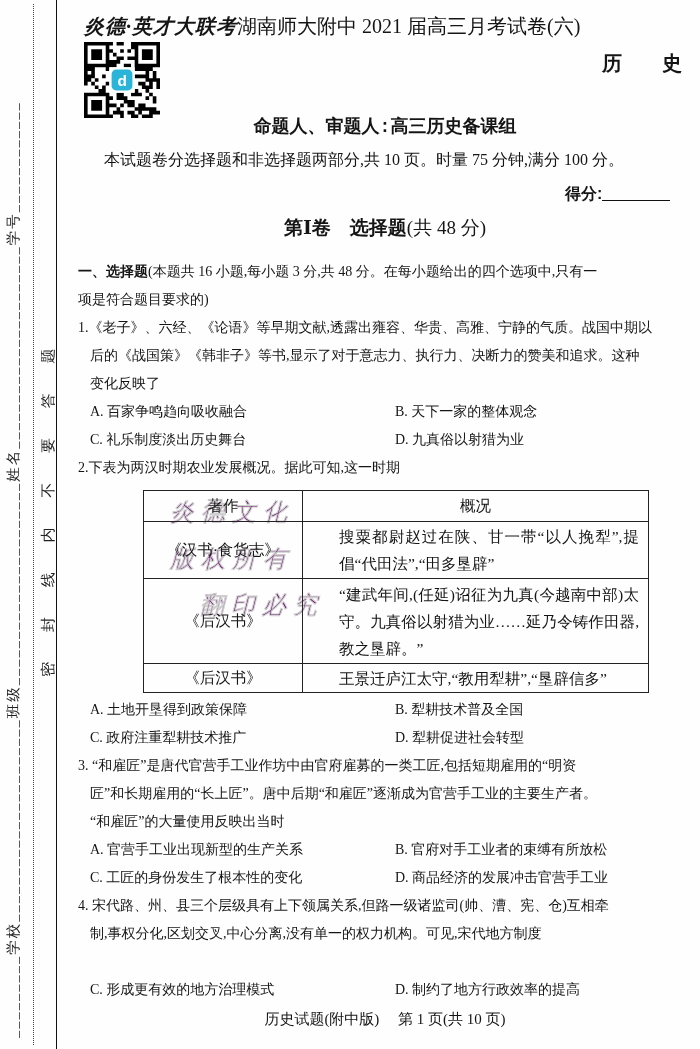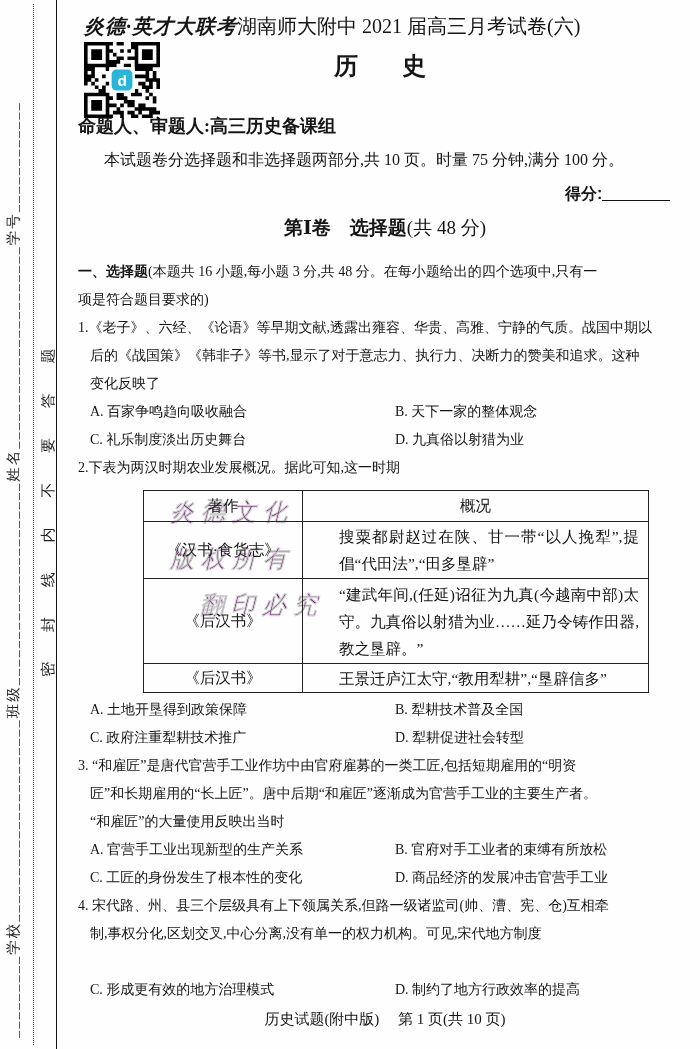--- a/index.html
+++ b/index.html
@@ -12,24 +12,24 @@
   .dotted-rule{position:absolute;left:33px;top:4px;height:1041px;width:0;border-left:1px dotted #444;}
   .seal-text{position:absolute;left:39px;top:732px;width:452px;transform:rotate(-90deg);
              transform-origin:0 0;font-size:15px;letter-spacing:13px;text-align:center;white-space:nowrap;color:#222;}
   .solid-rule{position:absolute;left:56px;top:0;height:1049px;width:0;border-left:1.4px solid #111;}
 
   
   .hdr{position:absolute;top:13px;left:84px;width:612px;font-size:20px;white-space:nowrap;}
   .hdr .brush{font-weight:700;font-style:italic;letter-spacing:1px;}
   .hdr .rest{font-weight:500;}
   .qr{position:absolute;left:84px;top:42px;width:76px;height:76px;}
-  .subject{position:absolute;top:50px;left:78px;width:614px;text-align:center;font-size:24px;font-weight:700;
+  .subject{position:absolute;top:50px;left:78px;width:614px;text-align:right;font-size:20px;font-weight:700;
            letter-spacing:10px;font-family:"Liberation Sans","DejaVu Sans",sans-serif;}
-  .setters{position:absolute;top:114px;left:78px;width:614px;font-size:18px;font-weight:700;
-           font-family:Liberation Serif, serif;}
+  .setters{position:absolute;top:114px;left:78px;width:614px;text-align:center;font-size:18px;font-weight:700;
+           font-family:Liberation Mono, monospace;}
   .intro{position:absolute;top:150px;left:104px;font-size:16px;white-space:nowrap;}
   .score{position:absolute;top:184px;left:565px;font-size:16px;font-weight:700;
          font-family:"Liberation Sans","DejaVu Sans",sans-serif;}
   .score .blank{display:inline-block;width:68px;height:15px;border-bottom:1.4px solid #111;vertical-align:-2px;}
   .sec{position:absolute;top:215px;left:78px;width:614px;text-align:center;font-size:19px;}
   .sec .b{font-weight:700;}
 
   
   .ln{position:absolute;left:78px;width:618px;height:24px;font-size:14px;line-height:22px;white-space:nowrap;}
   .ln.ind{left:90px;}

